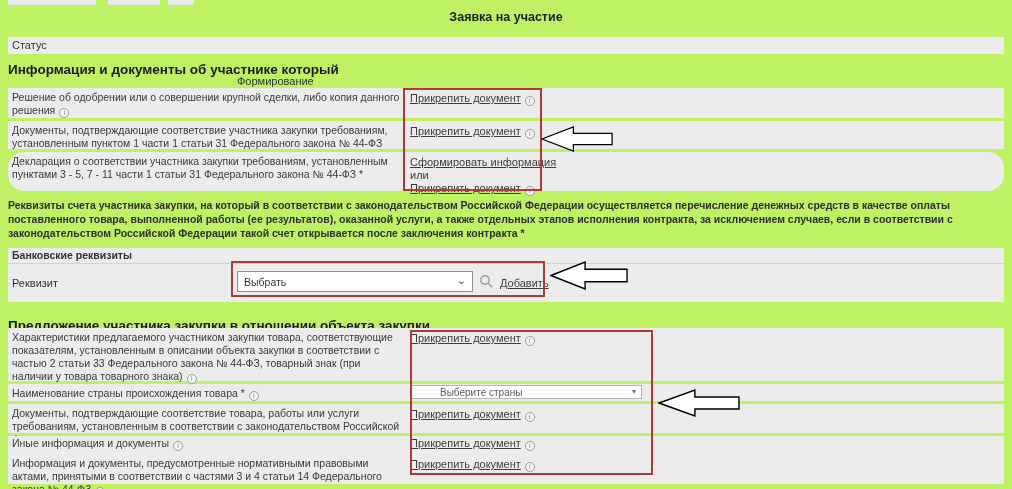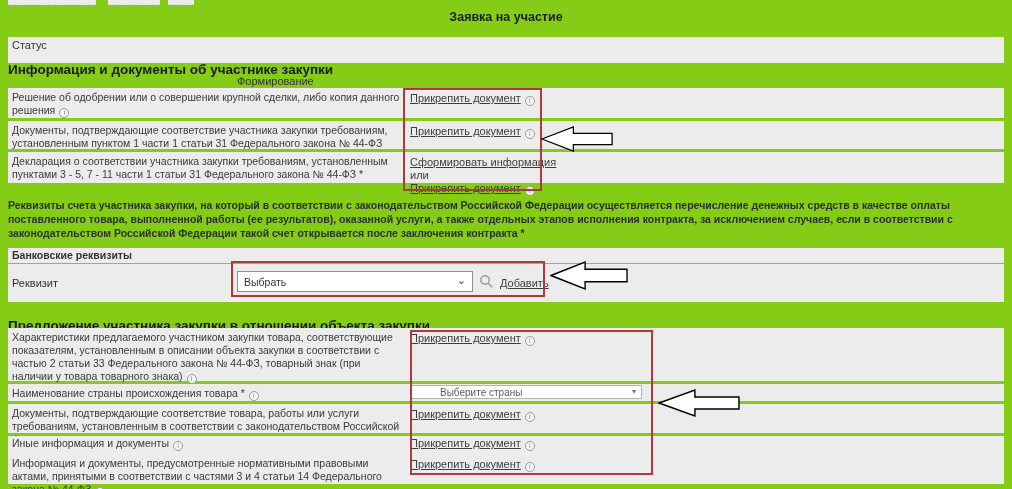--- a/index.html
+++ b/index.html
@@ -1,44 +1,44 @@
 <!DOCTYPE html>
 <html><head>
 <meta charset="utf-8">
 <style>
   * { margin:0; padding:0; box-sizing:border-box; }
   html,body { background:#fff; }
   body { font-family:"Liberation Sans","DejaVu Sans",sans-serif; color:#333; }
-  .page { position:relative; width:1012px; height:489px; background:#84cc16; overflow:hidden; }
+  .page { position:relative; width:1012px; height:489px; background:#bef264; overflow:hidden; }
 
   
   .top-frag { position:absolute; top:0; height:5px; background:#ececec; border-bottom:1px dashed #dcdcdc; }
   .tf1 { left:8px; width:88px; }
   .tf2 { left:108px; width:52px; }
   .tf3 { left:168px; width:26px; }
 
   .page-title { position:absolute; top:10px; left:0; width:100%; text-align:center;
                 font-size:12.5px; font-weight:bold; color:#1f1f1f; }
 
   .grey-bar { position:absolute; left:8px; width:996px; background:#ececec; }
 
-  .status-row { top:37px; height:26px; }
+  .status-row { top:37px; height:17px; }
   .status-row .cell-l { position:absolute; left:4px; top:0; line-height:17px; font-size:11px; }
   .status-row .cell-v { position:absolute; left:229px; top:0; line-height:17px; font-size:11px;margin-top:36px; }
 
   .section-title { position:absolute; left:8px; font-size:13.5px; font-weight:bold; color:#1c1c1c; }
   .sec1 { top:62px; }
   .sec2 { top:318px; }
 
   .row-label { position:absolute; left:4px; top:3px; width:392px; font-size:10.5px; line-height:13px; color:#3a3a3a; }
   .row-value { position:absolute; left:402px; top:4px; font-size:11px; line-height:13px; }
 
   .t1r1 { top:88px;  height:30px; }
   .t1r2 { top:121px; height:28px; }
-  .t1r3 { top:152px; height:31px; }
+  .t1r3 { top:152px; height:39px;border-radius:16px; }
 
   .note { position:absolute; left:8px; top:198px; width:998px;
           font-size:10.5px; font-weight:bold; line-height:14px; color:#2e2e2e; }
 
   .bank-header { top:248px; height:15px; }
   .bank-header .hdr { position:absolute; left:4px; top:0; line-height:15px; font-size:10.5px; font-weight:bold; }
   .bank-row { top:264px; height:38px; }
   .bank-row .lbl { position:absolute; left:4px; top:13px; font-size:11px; }
 
   .t2rA { top:328px; height:53px; }
@@ -85,21 +85,21 @@
   <div class="top-frag tf2"></div>
   <div class="top-frag tf3"></div>
 
   <div class="page-title">Заявка на участие</div>
 
   <div class="grey-bar status-row">
     <span class="cell-l">Статус</span>
     <span class="cell-v">Формирование</span>
   </div>
 
-  <div class="section-title sec1">Информация и документы об участнике закупки</div>
+  <div class="section-title sec1">Информация и документы об участнике который</div>
 
   <div class="grey-bar t1r1">
     <div class="row-label"><span>Решение об одобрении или о совершении крупной сделки, либо копия данного решения</span><i class="info-icon">i</i></div>
     <div class="row-value"><span class="link">Прикрепить документ</span><i class="info-icon">i</i></div>
   </div>
 
   <div class="grey-bar t1r2">
     <div class="row-label"><span>Документы, подтверждающие соответствие участника закупки требованиям, установленным пунктом 1 части 1 статьи 31 Федерального закона № 44-ФЗ</span></div>
     <div class="row-value"><span class="link">Прикрепить документ</span><i class="info-icon">i</i></div>
   </div>

